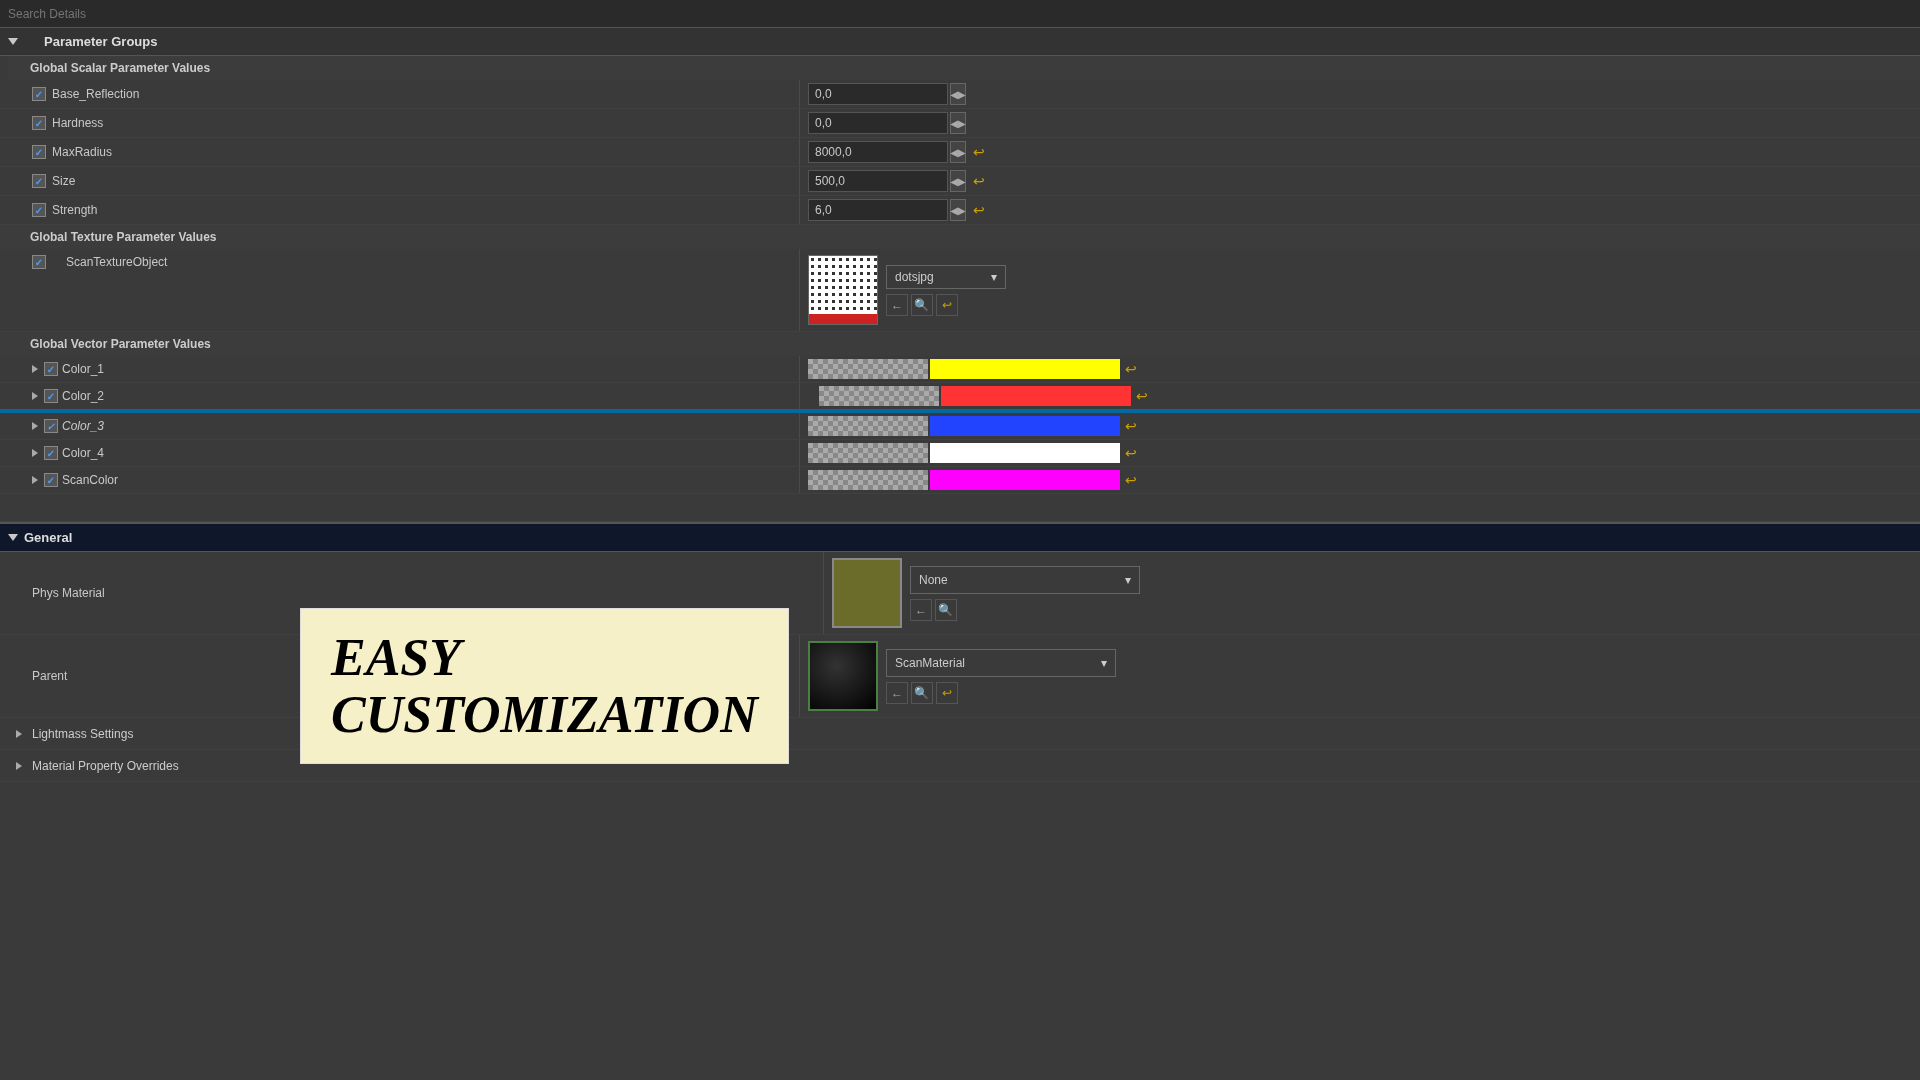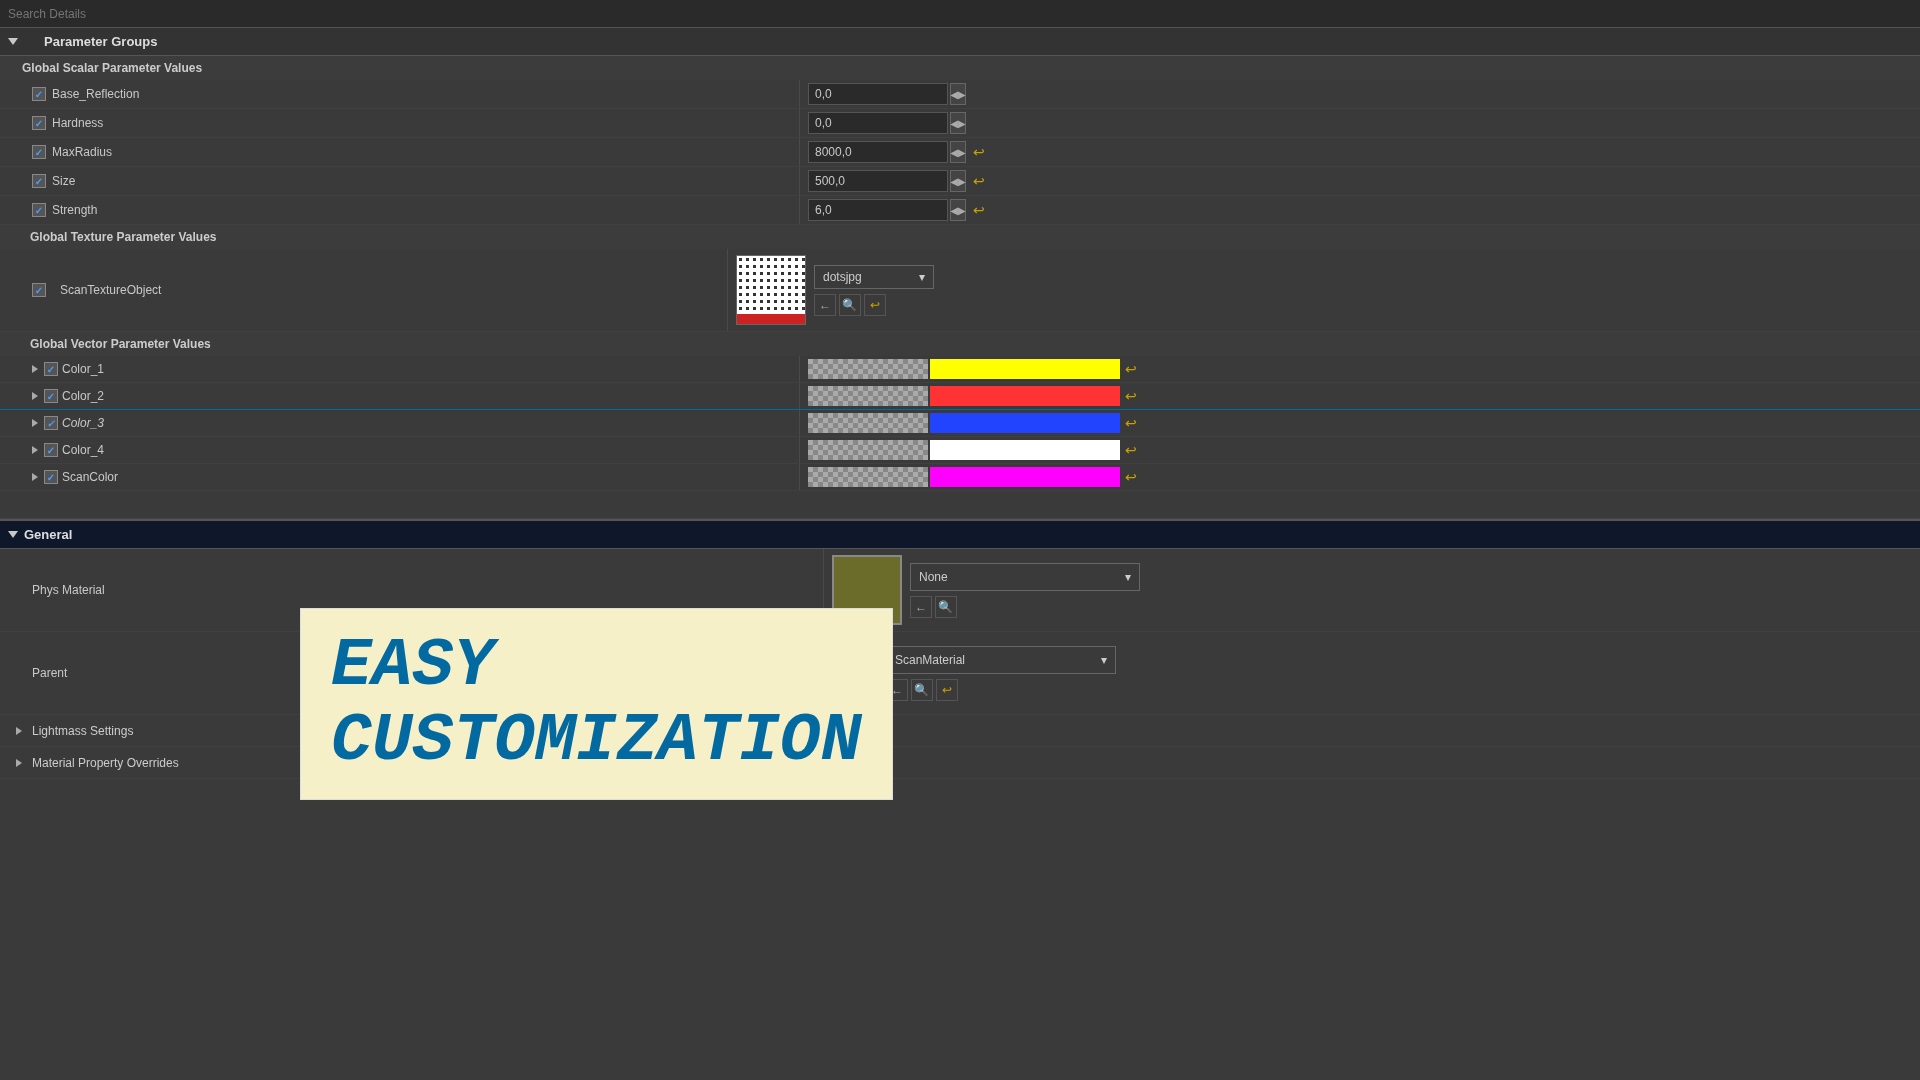--- a/index.html
+++ b/index.html
@@ -203,21 +203,21 @@
 </div>
 
 <div class="main-content">
   <div style="width:100%; position:relative;">
 
     <div class="section-header" style="background:#333; border-bottom:1px solid #555;">
       <span class="arrow"></span>
       <span style="font-size:13px;padding-left:20px;">Parameter Groups</span>
     </div>
 
-    <div class="subsection-header" style="padding-left:16px;">
+    <div class="subsection-header" style="padding-left:16px;margin-left:8px;">
       <span class="arrow"></span>
       <span>Global Scalar Parameter Values</span>
     </div>
 
     <div class="full-table">
       <div class="data-row">
         <div class="left-cell">
           <div class="checkbox checked"></div>
           <span>Base_Reflection</span>
         </div>
@@ -284,21 +284,21 @@
         </div>
       </div>
     </div>
 
     <div class="subsection-header" style="padding-left:24px;">
       <span class="arrow"></span>
       <span>Global Texture Parameter Values</span>
     </div>
 
     <div style="display:flex; border-bottom:1px solid #404040; min-height:80px;">
-      <div style="width:728px; flex-shrink:0; display:flex; align-items:center; padding:6px 32px; gap:14px; border-right:1px solid #4a4a4a;">
+      <div style="width:800px; flex-shrink:0; display:flex; padding:6px 32px; gap:20px; border-right:1px solid #4a4a4a;">
         <div class="checkbox checked"></div>
         <span>ScanTextureObject</span>
       </div>
       <div style="flex:1; display:flex; align-items:center; padding:6px 8px; gap:8px;">
         <div style="position:relative; width:70px; height:70px; background:white; border:1px solid #666; overflow:hidden; flex-shrink:0;">
           <div style="width:100%; height:85%; background-image: radial-gradient(circle, #333 1.5px, transparent 1.5px); background-size: 7px 7px; background-color:white;"></div>
           <div style="width:100%; height:15%; background:#cc2222;"></div>
         </div>
         <div style="display:flex; flex-direction:column; gap:5px;">
           <div class="texture-dropdown">
@@ -327,21 +327,21 @@
           <div class="checkbox checked"></div>
           <span>Color_1</span>
         </div>
         <div style="flex:1; display:flex; align-items:center; padding:3px 8px; gap:2px;">
           <div style="width:120px; height:20px; background-image: linear-gradient(45deg,#888 25%,transparent 25%), linear-gradient(-45deg,#888 25%,transparent 25%), linear-gradient(45deg,transparent 75%,#888 75%), linear-gradient(-45deg,transparent 75%,#888 75%); background-size:10px 10px; background-position:0 0,0 5px,5px -5px,-5px 0; background-color:#aaa; flex-shrink:0;"></div>
           <div style="width:190px; height:20px; background:#ffff00; flex-shrink:0;"></div>
           <span class="reset-btn">↩</span>
         </div>
       </div>
 
-      <div style="display:flex; border-bottom:1px solid #0369a1; min-height:26px;">
+      <div style="display:flex; border-bottom:4px solid #0369a1; min-height:26px;gap:11px;">
         <div style="width:800px; flex-shrink:0; display:flex; align-items:center; padding:3px 32px; gap:4px; border-right:1px solid #4a4a4a;">
           <span class="expand-arrow"></span>
           <div class="checkbox checked"></div>
           <span>Color_2</span>
         </div>
         <div style="flex:1; display:flex; align-items:center; padding:3px 8px; gap:2px;">
           <div style="width:120px; height:20px; background-image: linear-gradient(45deg,#888 25%,transparent 25%), linear-gradient(-45deg,#888 25%,transparent 25%), linear-gradient(45deg,transparent 75%,#888 75%), linear-gradient(-45deg,transparent 75%,#888 75%); background-size:10px 10px; background-position:0 0,0 5px,5px -5px,-5px 0; background-color:#aaa; flex-shrink:0;"></div>
           <div style="width:190px; height:20px; background:#ff3333; flex-shrink:0;"></div>
           <span class="reset-btn">↩</span>
         </div>
@@ -388,21 +388,21 @@
     </div>
 
     <div style="height:28px; background:#3a3a3a; border-bottom:1px solid #444;"></div>
 
     <div class="section-header" style="background:#0f172a; border-bottom:1px solid #555; border-top:2px solid #555;">
       <span class="arrow"></span>
       <span style="font-size:13px;">General</span>
     </div>
 
     <div style="position:absolute; top:580px; left:300px; background:#f5f0c8; padding:20px 30px; z-index:10; border:1px solid #ddd;">
-      <div style="font-size:68px; font-weight:900; color:#0369a1; font-family:Liberation Mono, monospace; font-style:italic; line-height:1.1;">
+      <div style="font-size:52px; font-weight:900; color:#000000; font-family:Liberation Serif, serif; font-style:italic; line-height:1.1;">
         <div>EASY</div>
         <div>CUSTOMIZATION</div>
       </div>
     </div>
 
     <div style="display:flex; border-bottom:1px solid #404040; min-height:80px;">
       <div style="width:824px; flex-shrink:0; display:flex; align-items:center; padding:6px 32px; gap:6px; border-right:1px solid #4a4a4a;">
         <span>Phys Material</span>
       </div>
       <div style="flex:1; display:flex; align-items:center; padding:6px 8px; gap:8px;">

